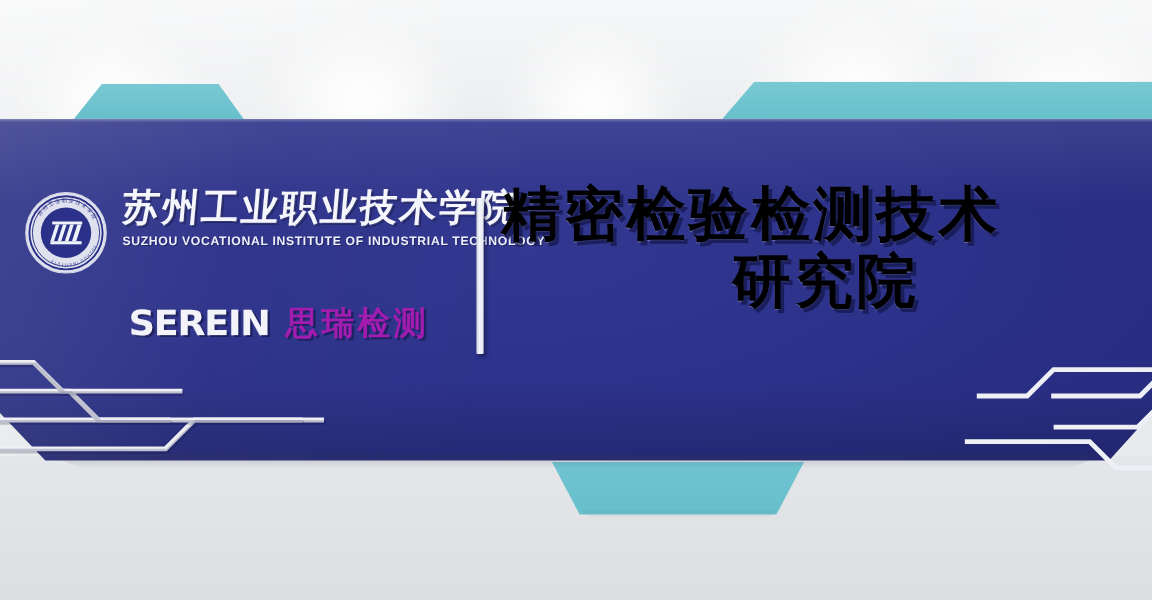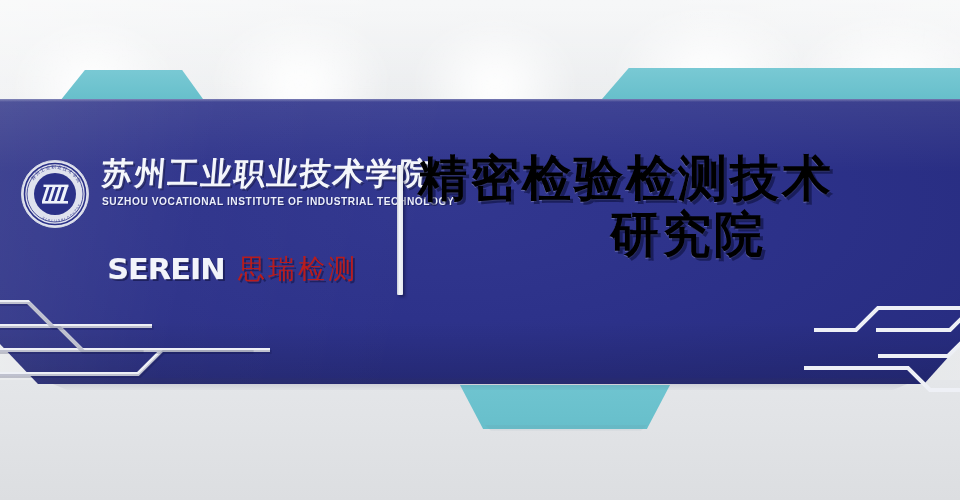--- a/index.html
+++ b/index.html
@@ -153,24 +153,24 @@
     font-weight:bold;
     font-size:29px;
     letter-spacing:-1px;
     color:#f2f4fa;
     transform:scaleX(1.05);
     text-shadow:2px 2px 0 rgba(16,18,66,.6), 0 1px 0 rgba(255,255,255,.35);
   }
   .serein-cn{
     margin-left:16px;
     font-family:"DejaVu Sans","Liberation Sans",sans-serif;
-    font-weight:normal;
+    font-weight:bold;
     font-size:27px;
     letter-spacing:3px;
-    color:#b91c1c;
+    color:#a21caf;
     text-shadow:2px 2px 0 rgba(16,18,66,.55);
   }
 
   .divider{
     position:absolute;left:397px;top:66px;width:6px;height:130px;
     background:linear-gradient(90deg,#c9cdd8 0%,#f4f6fb 40%,#e3e6ef 100%);
     box-shadow:2px 2px 3px rgba(14,16,60,.55);
     border-radius:1px;
   }
 

